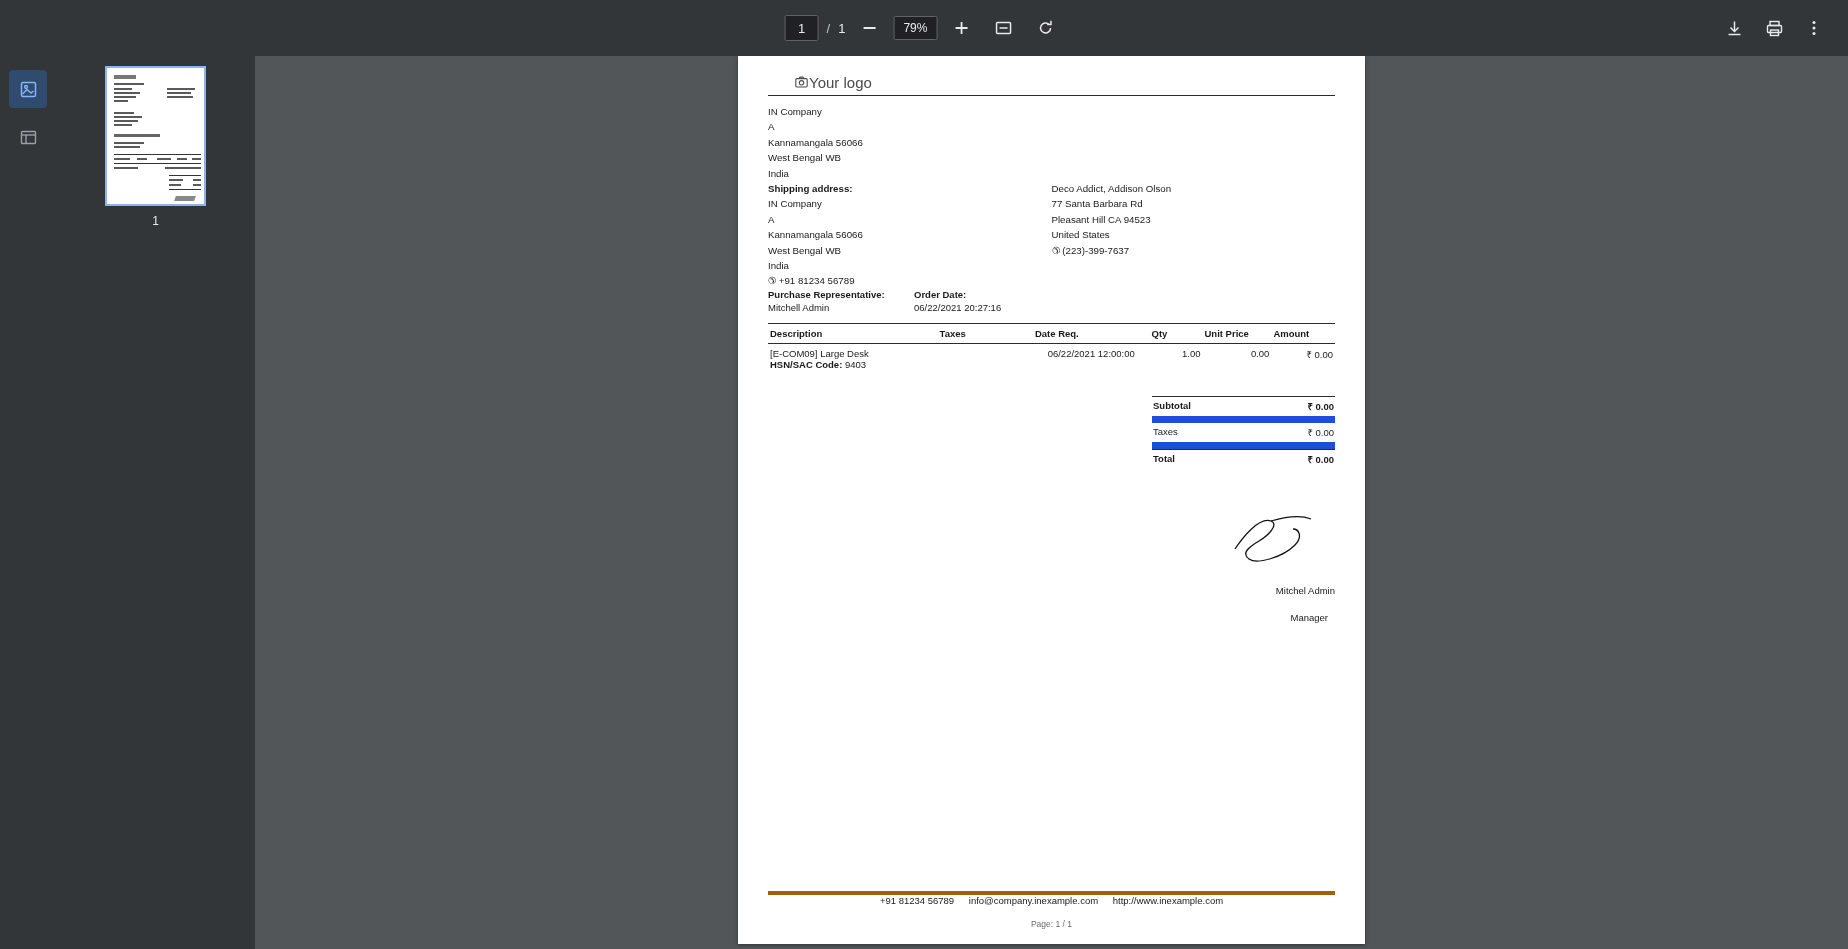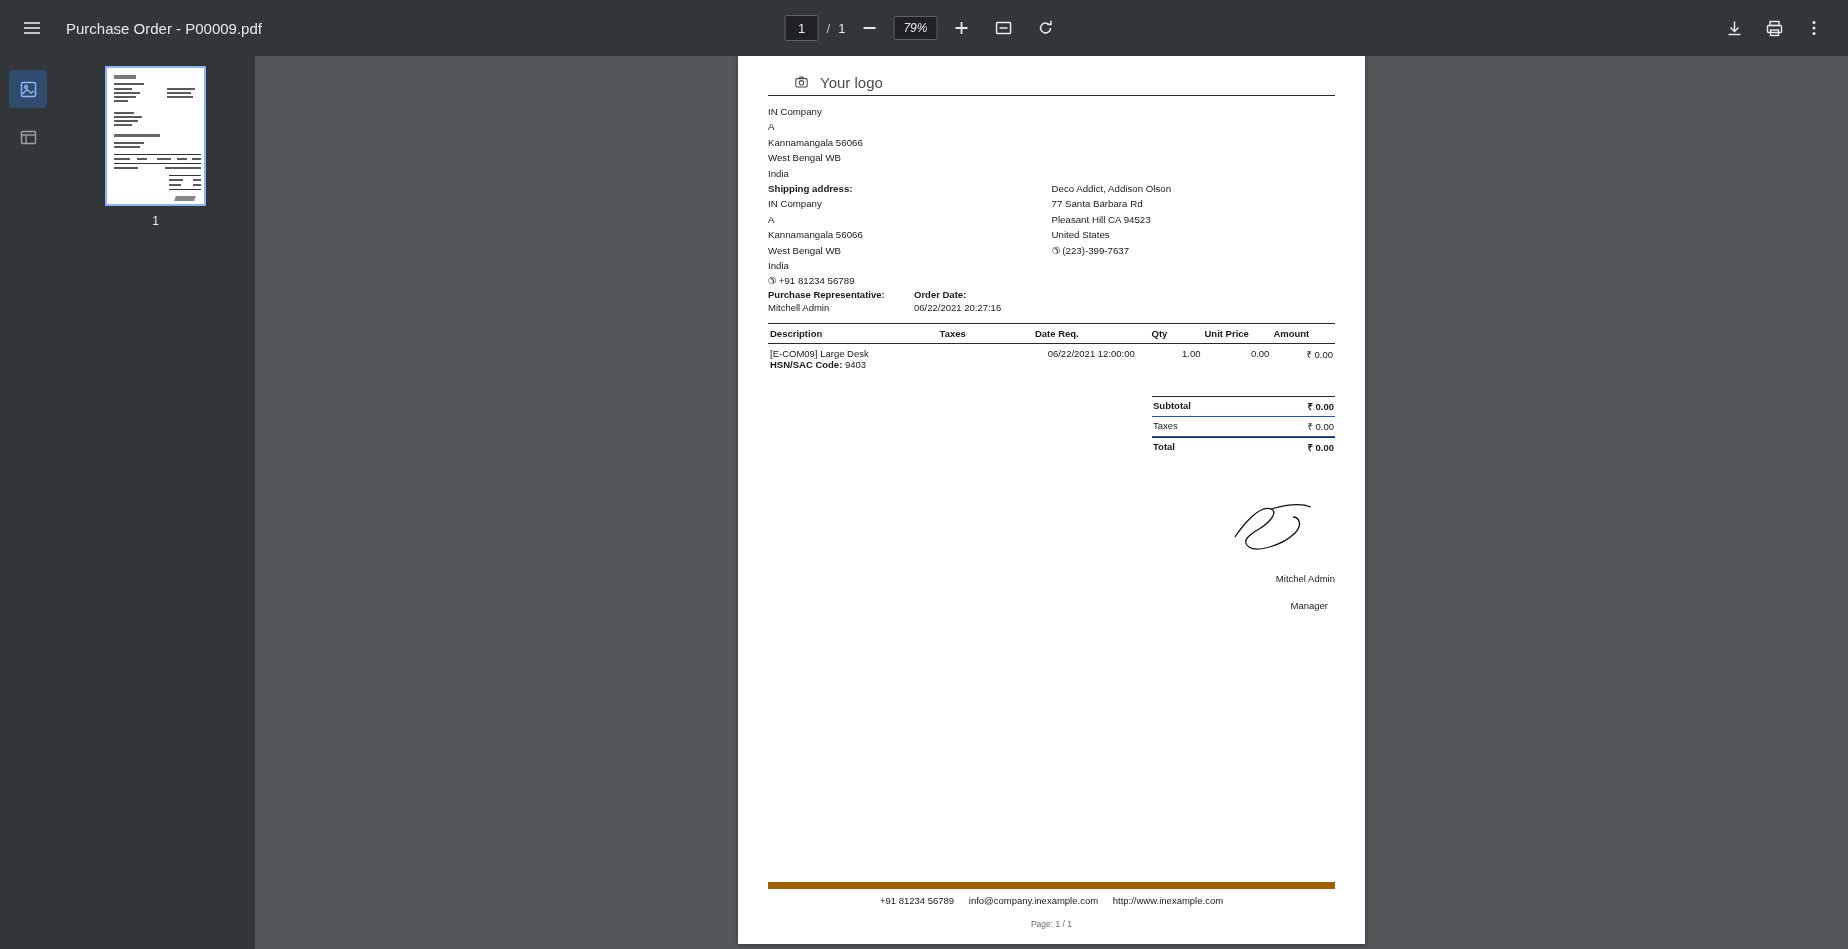--- a/index.html
+++ b/index.html
@@ -76,21 +76,20 @@
   .page-total { font-size: 13px; color: #e8eaed; }
   .zoom-val {
     background: #202124;
     border: 1px solid #5f6368;
     border-radius: 2px;
     color: #e8eaed;
     font-size: 12px;
     padding: 4px 9px;
     min-width: 44px;
     text-align: center;
-    font-style: italic;
   }
   .tb-right {
     margin-left: auto;
     display: flex;
     align-items: center;
     gap: 4px;
     padding-right: 16px;
   }
 
   
@@ -175,21 +174,21 @@
     padding: 0 30px;
     font-size: 9.5px;
     color: #1a1a1a;
     box-shadow: 0 1px 4px rgba(0,0,0,0.4);
   }
 
   
   .logo-row {
     display: flex;
     align-items: center;
-    gap: 12px;
+    gap: 1px;
     padding-top: 18px;
     padding-left: 27px;
   }
   .logo-text {
     font-size: 15px;
     color: #4b4b4b;
   }
   .hr-dark {
     border-bottom: 1px solid #2b2b2b;
     margin: 4px 0 8px 0;
@@ -240,66 +239,55 @@
     margin-left: auto;
     margin-top: 22px;
     font-size: 9.5px;
   }
   .tot-row {
     display: flex;
     justify-content: space-between;
     padding: 3px 1px;
   }
   .tot-row.b-top { border-top: 1px solid #2b2b2b; }
-  .tot-row.b-bot { border-bottom: 1px solid #1d4ed8; }
+  .tot-row.b-bot { border-bottom: 7px solid #1d4ed8; }
   .tot-row.total { border-top: 1px solid #2b2b2b; font-weight: bold; }
   .sign-area {
     width: 183px;
     margin-left: auto;
     margin-top: 42px;
     text-align: right;
   }
   .sign-name { margin-top: 14px; font-size: 9.5px; }
   .sign-role { margin-top: 16px; font-size: 9.5px; padding-right: 7px;}
   .footer {
     position: absolute;
     left: 30px; right: 30px;
     bottom: 38px;
-    border-top: 7px solid #a16207;
-    padding-top: 6px;
+    border-top: 4px solid #a16207;
     text-align: center;
     font-size: 9.5px;
   }
   .footer span { margin: 0 6px; }
   .page-num {
     position: absolute;
     left: 0; right: 0;
     bottom: 15px;
     text-align: center;
     font-size: 8.5px;
     color: #6b6b6b;
   }
   .ph { display: inline-block; transform: scaleX(-1); }
 </style>
 </head>
 <body>
 
 <div id="app">
 
   <div class="toolbar">
-    <div class="tb-left">
-      <div class="icon-btn">
-        <svg width="20" height="20" viewBox="0 0 20 20" fill="none" stroke="#e8eaed" stroke-width="1.6">
-          <line x1="2" y1="5" x2="18" y2="5"></line>
-            <line x1="2" y1="10" x2="18" y2="10"></line>
-            <line x1="2" y1="15" x2="18" y2="15"></line>
-        </svg>
-      </div>
-      <div class="doc-title">Purchase Order - P00009.pdf</div>
-    </div>
 
     <div class="tb-center">
       <div class="page-box">
         <input class="page-input" value="1" style="">
         <span class="page-sep">/</span>
         <span class="page-total">1</span>
       </div>
       <div class="icon-btn">
         <svg width="18" height="18" viewBox="0 0 18 18" stroke="#e8eaed" stroke-width="1.8">
             <line x1="3" y1="9" x2="15" y2="9"></line>

